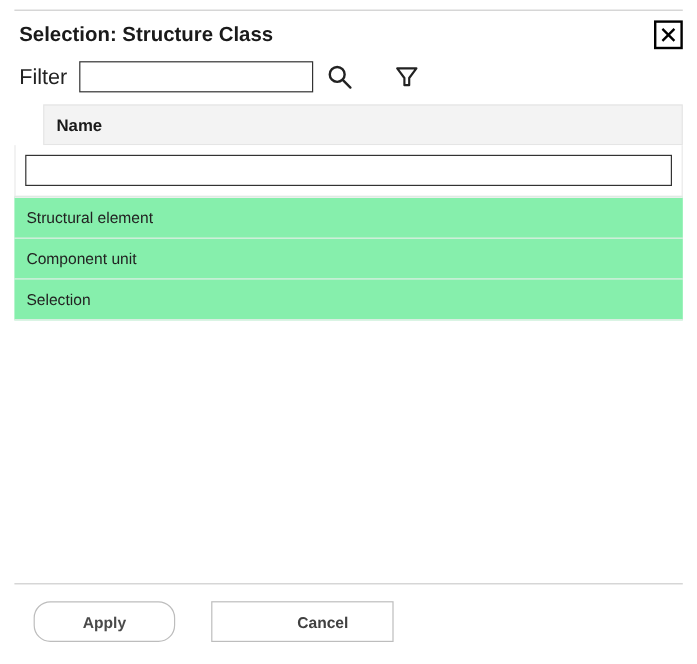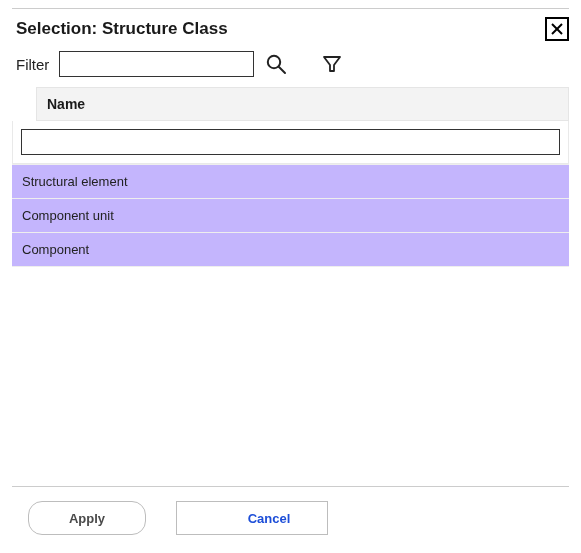--- a/index.html
+++ b/index.html
@@ -3,38 +3,38 @@
 <meta charset="utf-8">
 <style>
   html,body{margin:0;padding:0;font-family:"Segoe UI",Arial,sans-serif;background:#fff;color:#222;}
   .dialog{width:581px;height:553px;box-sizing:border-box;position:relative;display:flex;flex-direction:column;}
   .top-rule{border-top:1px solid #ccc;margin:8px 12px 0 12px;}
   .header{display:flex;align-items:center;justify-content:space-between;padding:8px 12px 6px 16px;}
   .title{font-size:17px;font-weight:700;color:#1a1a1a;}
   .close-btn{width:20px;height:20px;border:2px solid #000;display:flex;align-items:center;justify-content:center;cursor:pointer;line-height:0;}
   .close-btn svg{display:block;}
   .filter-row{display:flex;align-items:center;padding:4px 16px 10px 16px;gap:10px;}
-  .filter-label{font-size:15px;color:#222;}
+  .filter-label{font-size:18px;color:#222;}
   .filter-input{width:195px;height:26px;border:1px solid #333;box-sizing:border-box;padding:2px 6px;font-size:13px;outline:none;}
   .icon-btn{width:24px;height:24px;display:flex;align-items:center;justify-content:center;cursor:pointer;}
   .icon-btn svg{display:block;}
   .funnel-wrap{margin-left:22px;}
   .table-wrap{margin:0 12px;}
   .thead{background:#f3f3f3;border:1px solid #e5e5e5;border-bottom:1px solid #e5e5e5;margin-left:24px;}
   .th{font-size:14px;font-weight:700;color:#1a1a1a;padding:8px 10px;}
   .input-row{border:1px solid #e9e9e9;border-top:none;padding:8px 8px;background:#fff;}
   .row-input{width:100%;height:26px;border:1px solid #333;box-sizing:border-box;padding:2px 6px;font-size:13px;outline:none;}
-  .data-row{border-bottom:1px solid #eee;padding:9px 10px;font-size:13px;color:#222;background:#c4b5fd;cursor:pointer;}
+  .data-row{border-bottom:1px solid #eee;padding:9px 10px;font-size:13px;color:#222;background:#86efac;cursor:pointer;}
   .data-row:first-of-type{border-top:1px solid #eee;}
   .spacer{flex:1 1 auto;}
   .footer-rule{border-top:1px solid #ccc;margin:0 12px;}
   .footer{display:flex;gap:30px;padding:14px 16px 18px 28px;}
   .btn{min-width:88px;height:32px;border:1px solid #bdbdbd;background:#fff;display:flex;align-items:center;justify-content:center;font-size:13px;font-weight:600;cursor:pointer;padding:0 14px;}
   .btn.apply{color:#4a4a4a;border-radius:14px;}
-  .btn.cancel{color:#1d4ed8;padding-left:48px;}
+  .btn.cancel{color:#404040;padding-left:48px;}
 </style>
 </head>
 <body>
 
 <div class="dialog">
   <div class="top-rule"></div>
 
   <div class="header">
     <div class="title">Selection: Structure Class</div>
     <div class="close-btn">
@@ -64,21 +64,21 @@
   <div class="table-wrap">
     <div class="thead">
       <div class="th">Name</div>
     </div>
     <div class="input-row">
       <input class="row-input" type="text" value="" style="">
     </div>
     <div id="rows">
         <div class="data-row"><span>Structural element</span></div>
         <div class="data-row"><span>Component unit</span></div>
-        <div class="data-row"><span>Component</span></div>
+        <div class="data-row"><span>Selection</span></div>
       </div>
   </div>
 
   <div class="spacer"></div>
 
   <div class="footer-rule"></div>
   <div class="footer">
     <div class="btn apply">
       <span>Apply</span>
     </div>

